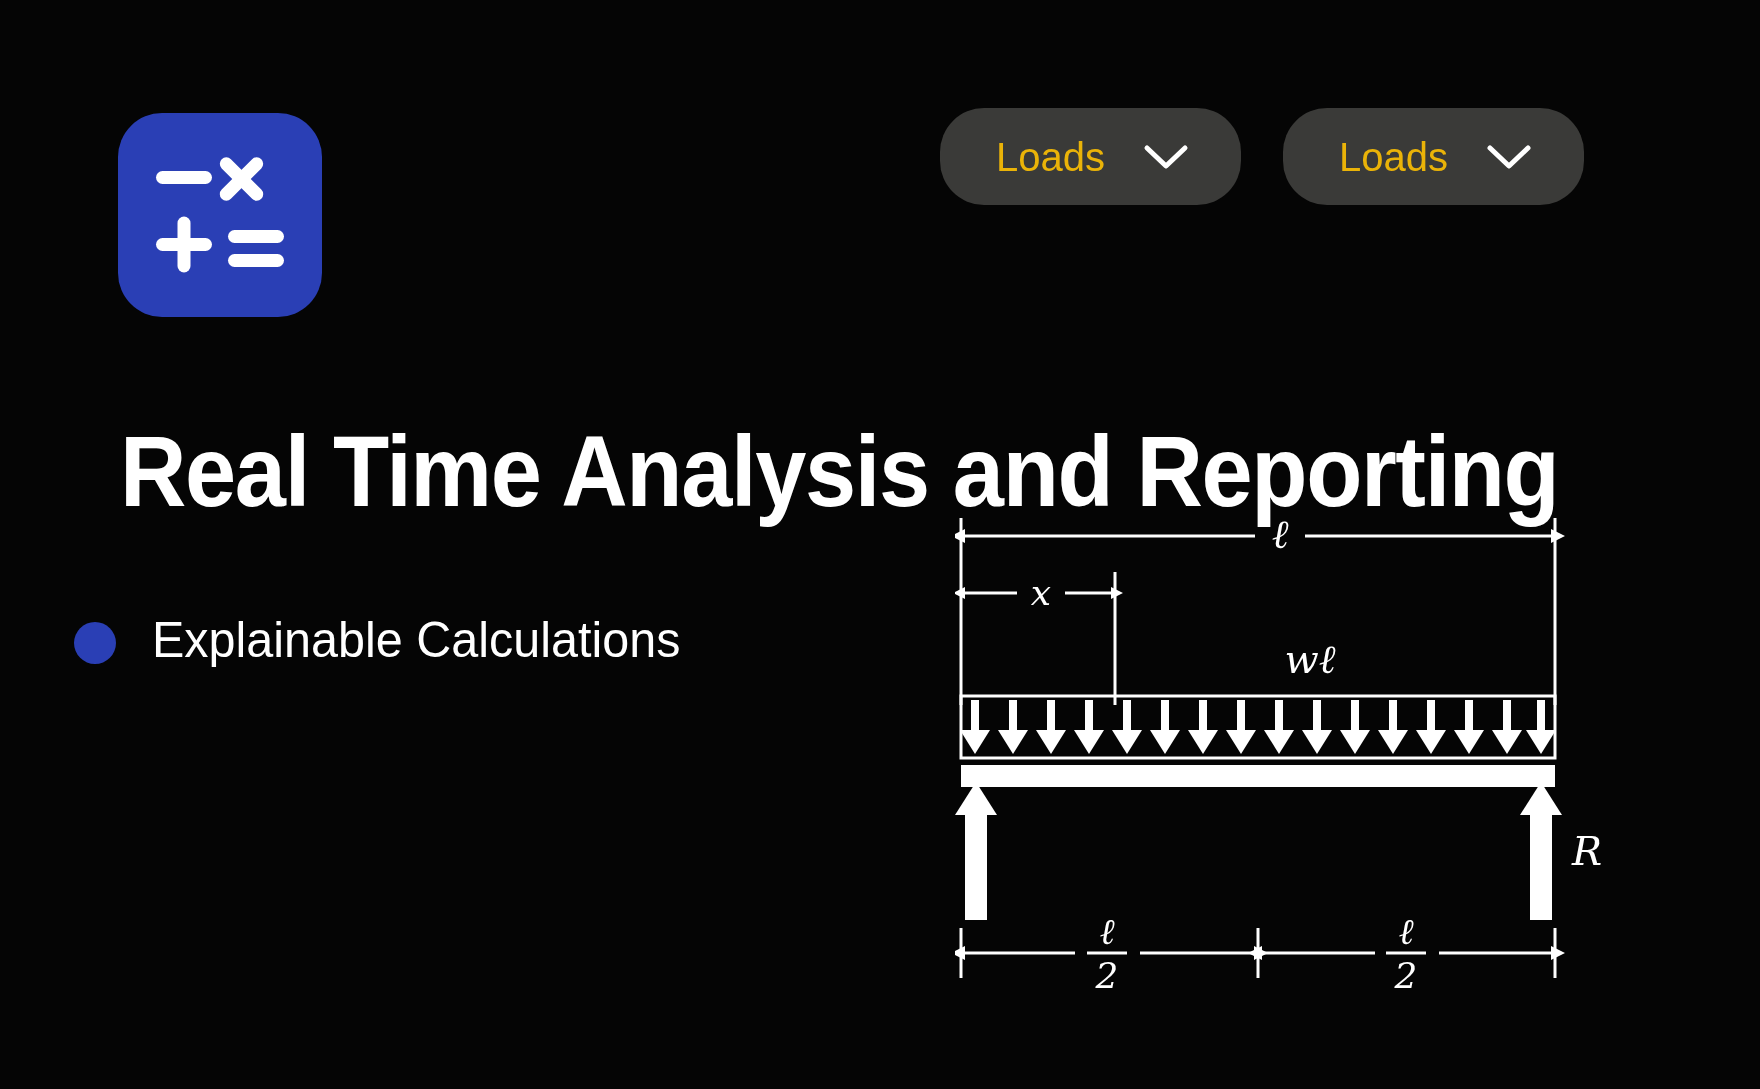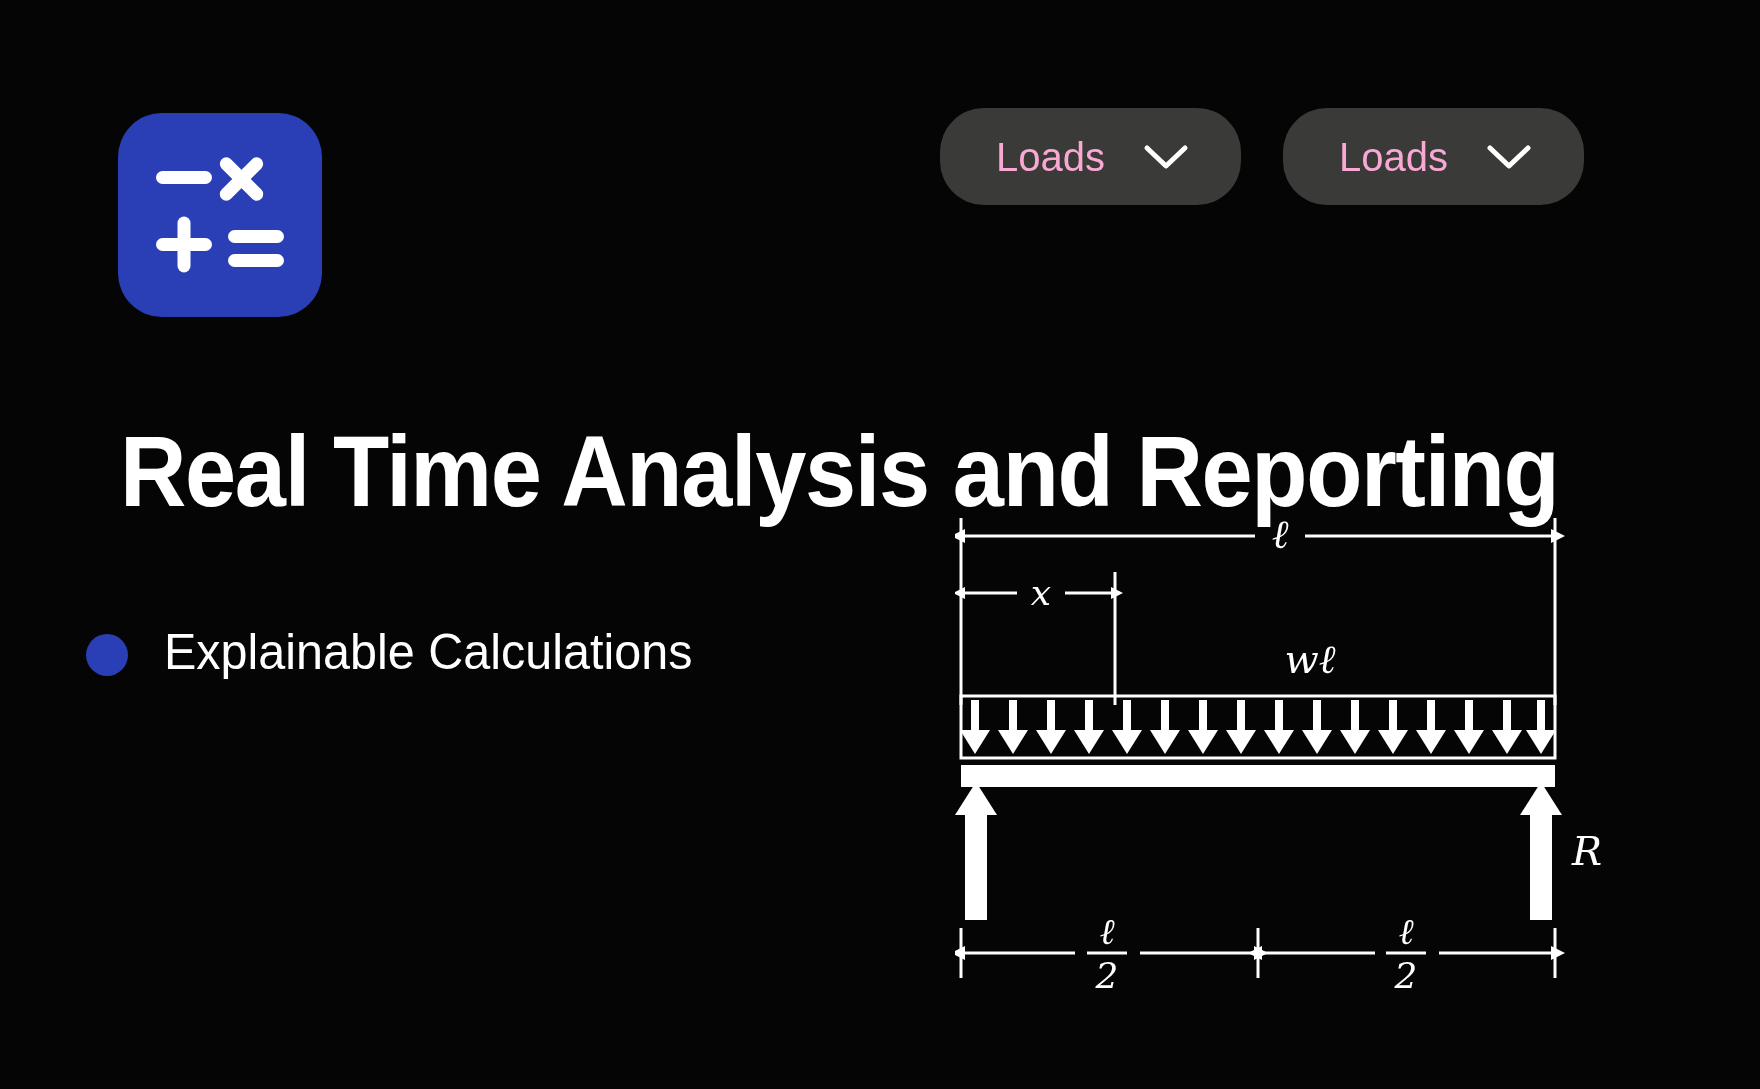--- a/index.html
+++ b/index.html
@@ -44,21 +44,21 @@
   }
   .pill {
     background: #3a3a38;
     border: none;
     border-radius: 44px;
     height: 97px;
     padding: 0 42px;
     display: flex;
     align-items: center;
     gap: 38px;
-    color: #f9a8d4;
+    color: #eab308;
     font-size: 40px;
     font-family: "Liberation Sans", sans-serif;
     cursor: pointer;
     white-space: nowrap;
   }
   .pill .pill-label { line-height: 1; padding-left: 14px;}
   .pill .chev { display: flex; align-items: center; padding-right: 10px;}
 
   
   .headline {
@@ -77,21 +77,21 @@
     white-space: nowrap;
   }
 
   
   .bullets {
     position: absolute;
     left: 74px;
     top: 610px;
     width: 820px;
     list-style: none;
-    margin: 12px;
+    margin: 0;
     padding: 0;
   }
   .bullet {
     display: flex;
     align-items: flex-start;
     margin-bottom: 44px;
   }
   .dot {
     width: 42px;
     height: 42px;

